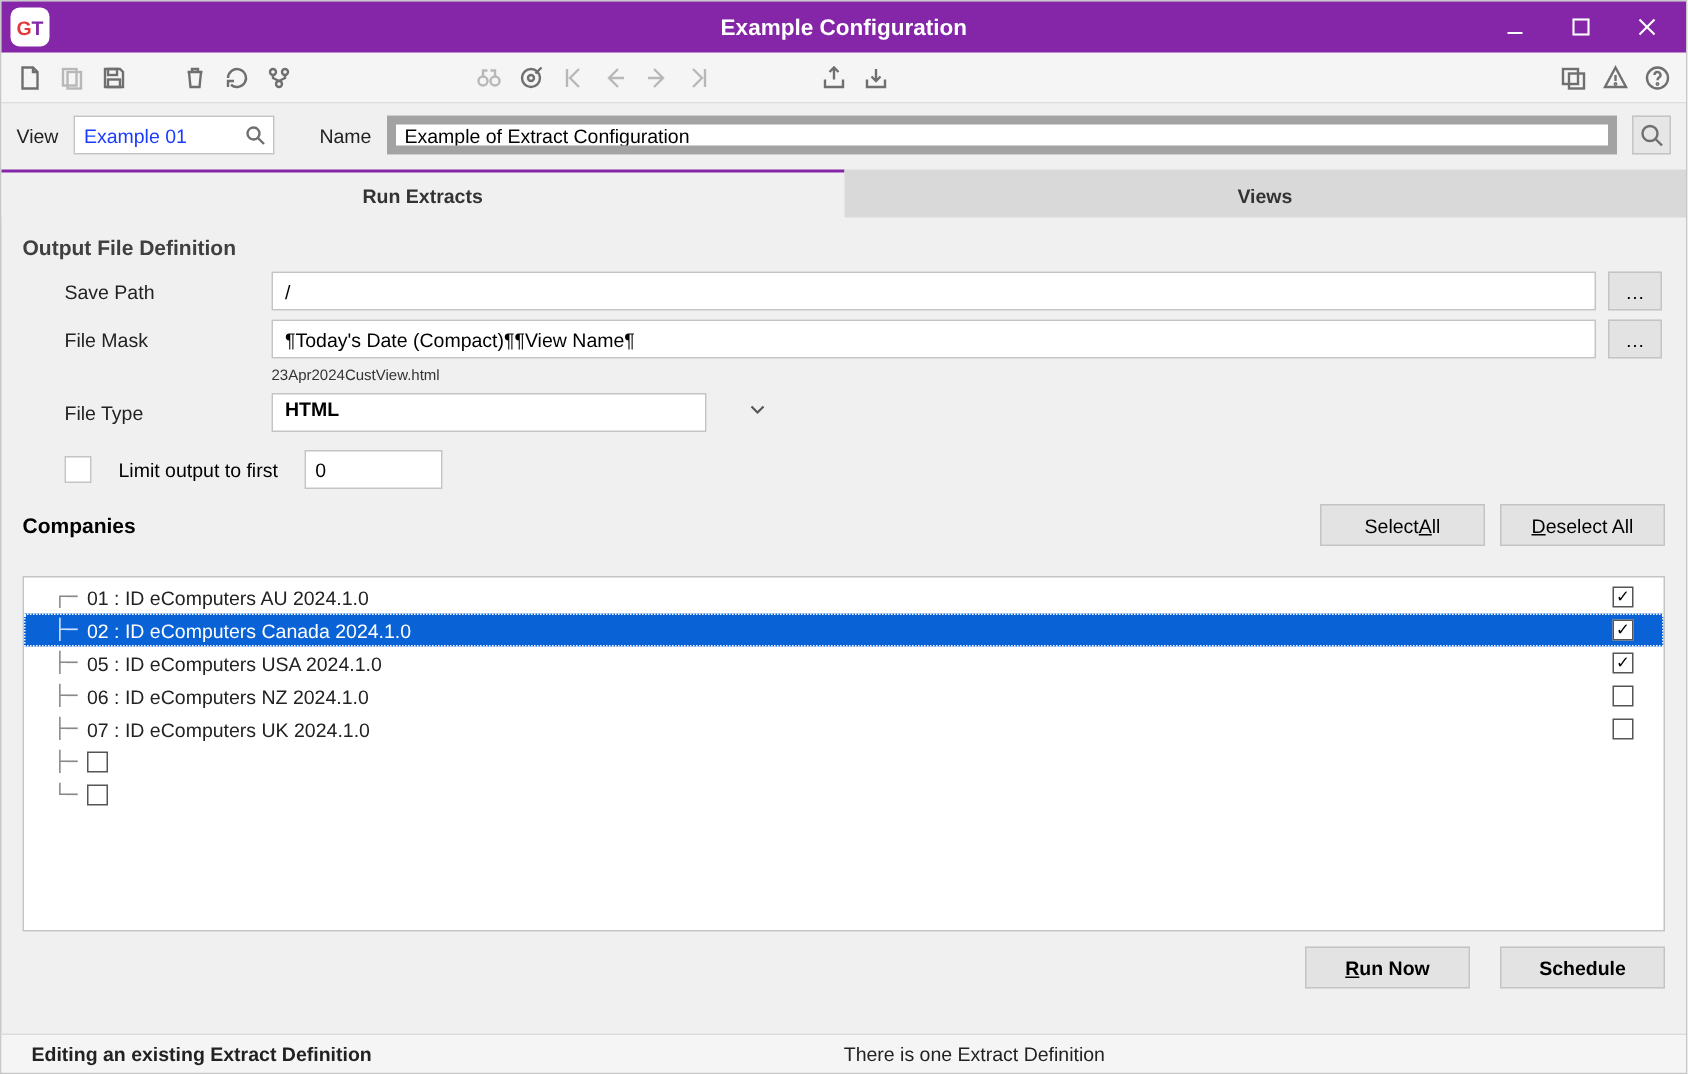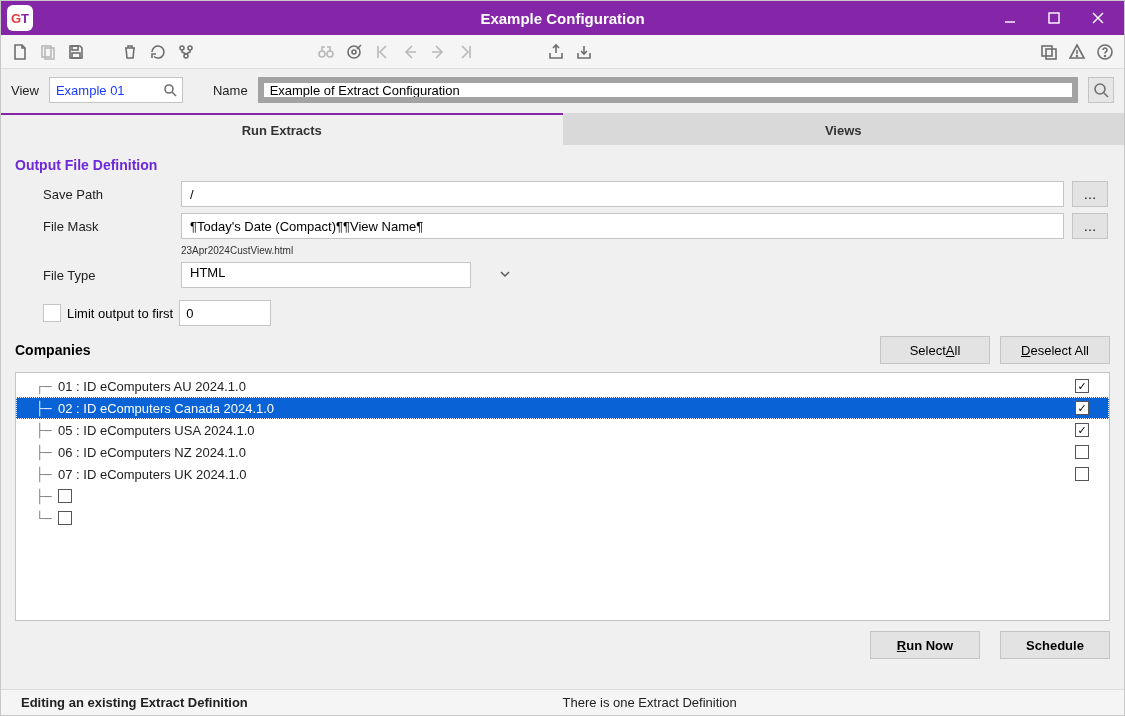--- a/index.html
+++ b/index.html
@@ -135,21 +135,21 @@
   .content {
     flex: 1;
     padding: 12px 14px 10px 14px;
     display: flex;
     flex-direction: column;
     overflow: hidden;
   }
   .section-title {
     font-size: 14px;
     font-weight: 700;
-    color: #6d28d9;
+    color: #404040;
     margin-bottom: 8px;
   }
   .form-grid {
     display: grid;
     grid-template-columns: 130px 1fr 38px;
     row-gap: 6px;
     column-gap: 8px;
     align-items: center;
     margin-bottom: 8px;
     padding-left: 28px;
@@ -175,47 +175,47 @@
   .preview-text { font-size: 10px; color: #333; }
   .fg-select {
     height: 26px;
     width: 290px;
     background: #fff;
     border: 1px solid #c4c4c4;
     padding: 2px 24px 2px 8px;
     font-size: 13px;
     position: relative;
   }
-  .sel-wrap { position: relative; width: 338px; }
+  .sel-wrap { position: relative; width: 338px; font-weight: bold; }
   .sel-caret {
     position: absolute; right: 8px; top: 50%; transform: translateY(-50%);
     pointer-events: none;
   }
   .sel-caret svg { stroke:#555; stroke-width:1.4; fill:none; }
   .limit-row {
     display: flex;
     align-items: center;
-    gap: 6px;
+    gap: 18px;
     padding-left: 28px;
     margin-top: 4px;
     margin-bottom: 10px;
   }
   .limit-row .chk {
     width: 18px; height: 18px; border: 1px solid #c4c4c4; background:#fff;
   }
   .limit-row .ltxt { font-size: 13px; }
   .limit-row .lin {
     width: 92px; height: 26px; border: 1px solid #c4c4c4; background:#fff;
     padding: 2px 6px; font-size: 13px;
   }
   
   .companies-head {
     display: flex;
     align-items: center;
-    margin-bottom: 8px;
+    margin-bottom: 20px;
   }
   .companies-head .ch-label { font-weight: 700; font-size: 14px; }
   .companies-head .ch-grow { flex: 1; }
   .btn {
     height: 28px;
     padding: 0 2px;
     background: #e3e3e3;
     border: 1px solid #c4c4c4;
     font-size: 13px;
     display: inline-flex; align-items: center; justify-content: center;

